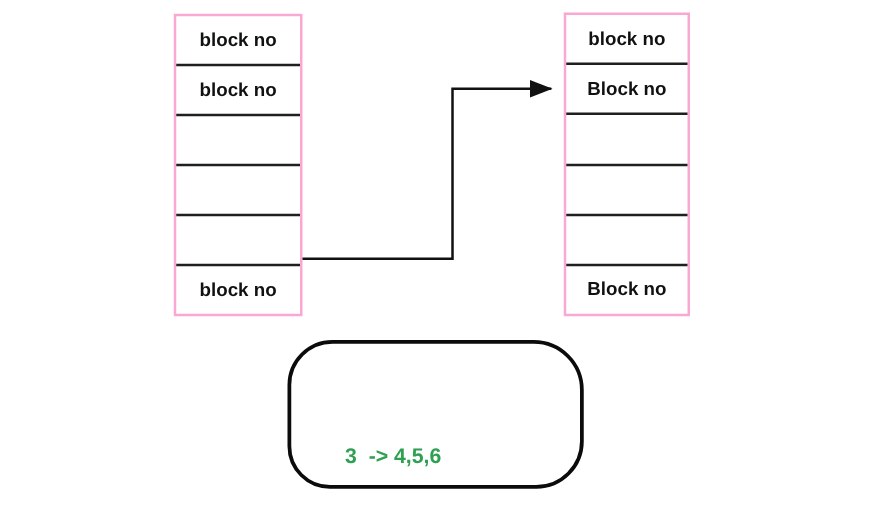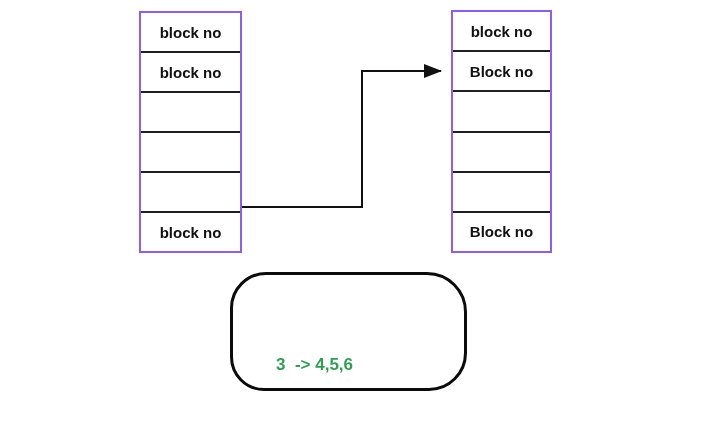--- a/index.html
+++ b/index.html
@@ -12,21 +12,21 @@
     position: relative;
     width: 701px;
     height: 423px;
     background: #ffffff;
     overflow: hidden;
   }
   .block-table {
     position: absolute;
     display: flex;
     flex-direction: column;
-    border: 2px solid #8b5cf6;
+    border: 2px solid #f9a8d4;
     background: #ffffff;
     box-sizing: border-box;
   }
   .block-table .cell {
     flex: 1 1 0;
     display: flex;
     align-items: center;
     justify-content: center;
     border-top: 2px solid #1f1f1f;
     font-weight: bold;

